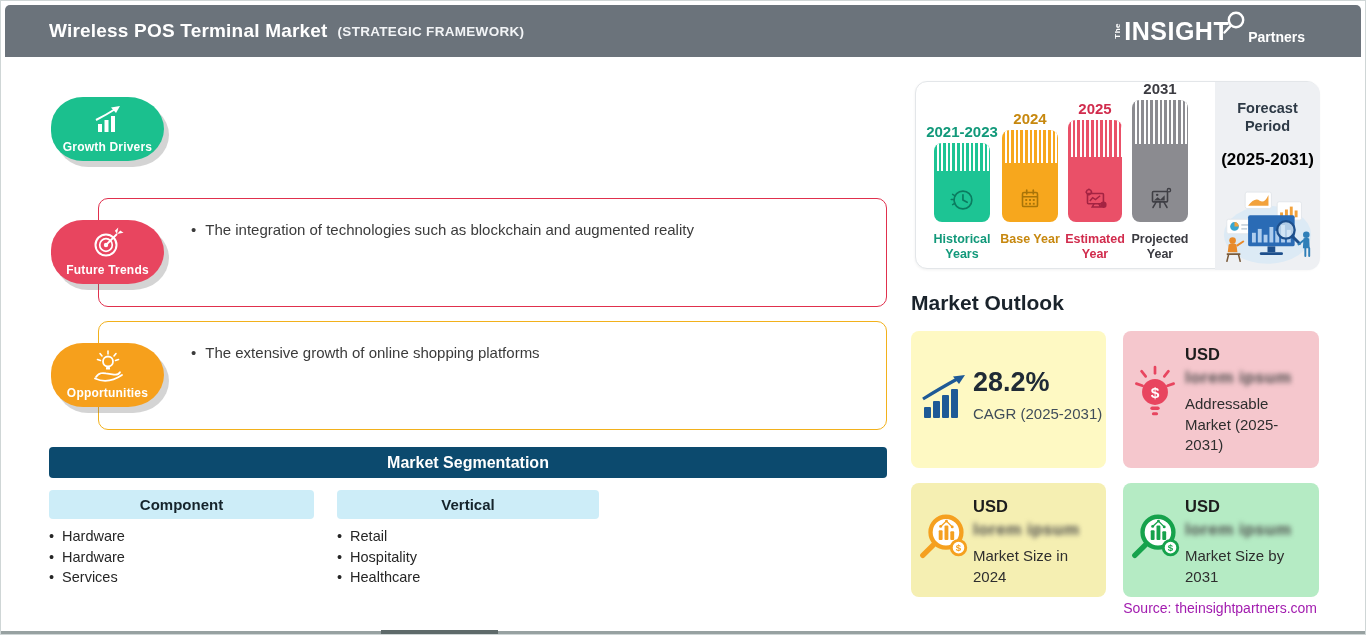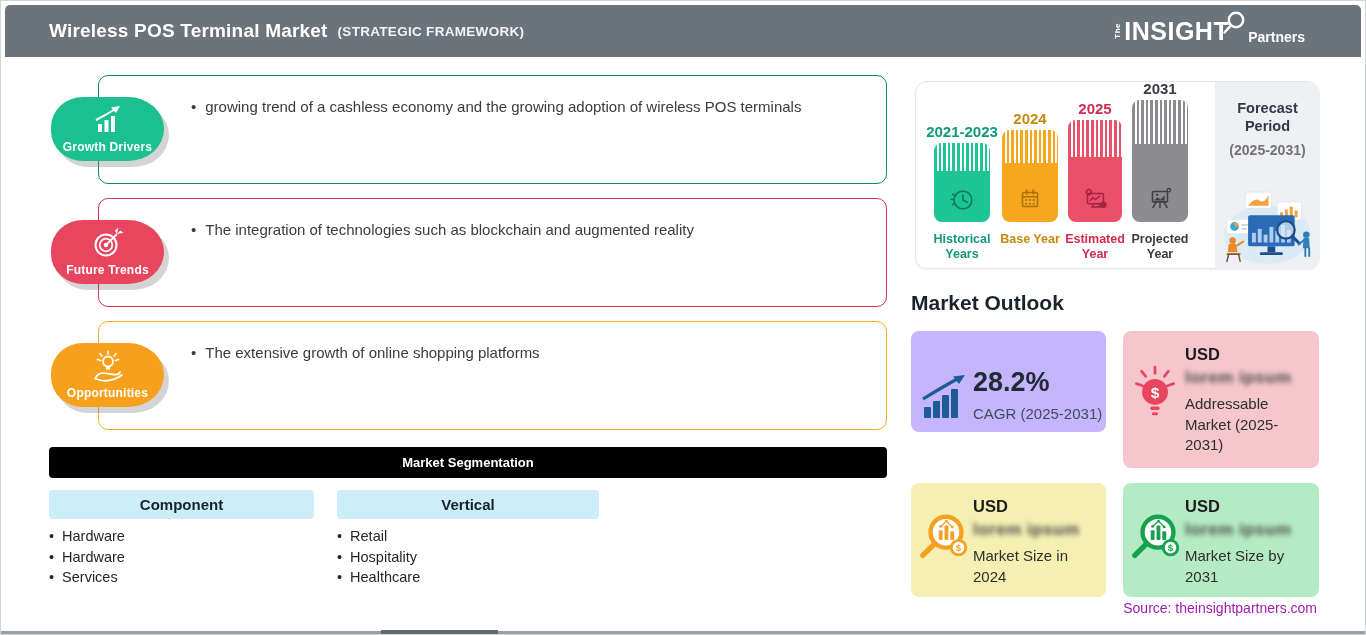--- a/index.html
+++ b/index.html
@@ -34,23 +34,23 @@
             display:flex;flex-direction:column;align-items:center;justify-content:flex-end;
             padding-bottom:7px;box-sizing:border-box;
             box-shadow:5px 6px 0 rgba(100,100,100,.28);}
   .badge-growth{top:96px;background:#1bc08e;}
   .badge-trends{top:219px;background:#e8455f;}
   .badge-opps{top:342px;background:#f6a01c;}
   .fw-badge .blabel{font-size:12px;font-weight:bold;letter-spacing:.2px;}
   .fw-badge svg{position:absolute;top:7px;left:50%;transform:translateX(-50%);}
 
   
-  .seg-bar{position:absolute;left:48px;top:446px;width:838px;height:31px;background:#000000;
+  .seg-bar{position:absolute;left:48px;top:446px;width:838px;height:31px;background:#0c4a6e;
            border-radius:4px;display:flex;align-items:center;justify-content:center;
-           color:#fff;font-weight:bold;font-size:13px;}
+           color:#fff;font-weight:bold;font-size:16px;}
   .seg-chip{position:absolute;top:489px;height:29px;background:#cdedf8;border-radius:4px;
             display:flex;align-items:center;justify-content:center;
             font-weight:bold;font-size:15px;color:#15242c;}
   .chip-component{left:48px;width:265px;}
   .chip-vertical{left:336px;width:262px;}
   .seg-list{position:absolute;top:525px;margin:0;padding:0;list-style:none;
             font-size:14.5px;color:#262626;}
   .list-component{left:48px;}
   .list-vertical{left:336px;}
   .seg-list li{line-height:20.7px;}
@@ -76,27 +76,27 @@
   .tl-caption{position:absolute;top:150px;width:76px;text-align:center;
               font-weight:bold;font-size:12.5px;line-height:14.5px;}
   .c1{left:8px;color:#12997a;}
   .c2{left:76px;color:#c7880f;}
   .c3{left:141px;color:#d12c4d;}
   .c4{left:206px;color:#3b3b41;}
 
   .tl-forecast{position:absolute;left:299px;top:0;width:105px;height:188px;background:#eef0f3;
                border-radius:0 12px 12px 0;box-sizing:border-box;padding-top:17px;text-align:center;}
   .fc-title{font-size:14.5px;font-weight:bold;color:#2e3a46;line-height:18px;white-space:pre-line;}
-  .fc-range{font-size:14px;font-weight:bold;color:#737373;margin-top:7px;}
+  .fc-range{font-size:17px;font-weight:bold;color:#000000;margin-top:15px;}
   .fc-illu{position:absolute;left:4px;bottom:4px;}
 
   
   .outlook-title{position:absolute;left:910px;top:290px;font-size:21px;font-weight:bold;color:#1a232b;}
   .card{position:absolute;border-radius:8px;}
-  .card-blue{left:910px;top:330px;width:195px;height:101px;background:#c4b5fd;}
+  .card-blue{left:910px;top:330px;width:195px;height:137px;background:#fef9c3;}
   .card-pink{left:1122px;top:330px;width:196px;height:137px;background:#f5c7cd;}
   .card-yellow{left:910px;top:482px;width:195px;height:114px;background:#f5efb2;}
   .card-green{left:1122px;top:482px;width:196px;height:114px;background:#b5ebc4;}
   .cagr-icon{position:absolute;left:10px;top:42px;}
   .cagr-value{position:absolute;left:62px;top:36px;font-size:27px;font-weight:bold;color:#202b36;}
   .cagr-label{position:absolute;left:62px;top:74px;font-size:15px;color:#404d5a;}
   .card-icon{position:absolute;}
   .pink-icon{left:8px;top:34px;}
   .mag-icon{left:6px;top:26px;}
   .card-text{position:absolute;left:62px;top:12px;width:124px;}
@@ -125,23 +125,20 @@
         <span class="logo-insight">INSIGHT</span>
         <svg class="logo-mag" viewBox="0 0 26 28">
           <circle cx="14" cy="9" r="7.2" fill="none" stroke="#ffffff" stroke-width="2.4"></circle>
           <line x1="8.8" y1="14.6" x2="2.5" y2="21.5" stroke="#ffffff" stroke-width="2.4" stroke-linecap="round"></line>
         </svg>
       </div>
       <span class="logo-partners">Partners</span>
     </div>
   </header>
 
-  <div class="fw-box box-growth">
-    <div class="fw-bullet">growing trend of a cashless economy and the growing adoption of wireless POS terminals</div>
-  </div>
   <div class="fw-badge badge-growth">
     <svg width="34" height="30" viewBox="0 0 34 30">
       <path d="M5 16 Q15 11 26 4" stroke="#fff" stroke-width="2" fill="none"></path>
       <polygon points="29,2 20,3.5 25,9" fill="#fff"></polygon>
       <rect x="7" y="20" width="4" height="8" fill="#fff"></rect>
       <rect x="13.5" y="16" width="4" height="12" fill="#fff"></rect>
       <rect x="20" y="12" width="4" height="16" fill="#fff"></rect>
     </svg>
     <span class="blabel">Growth Drivers</span>
   </div>

